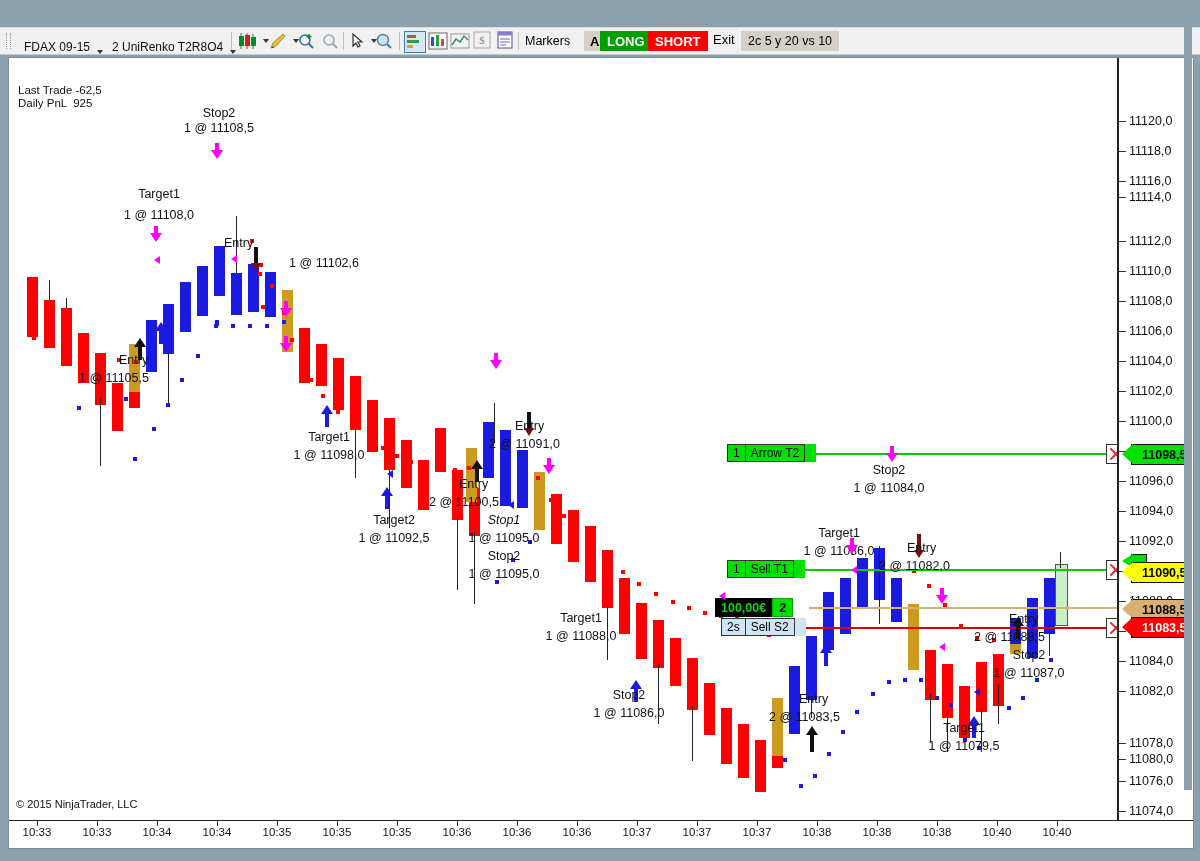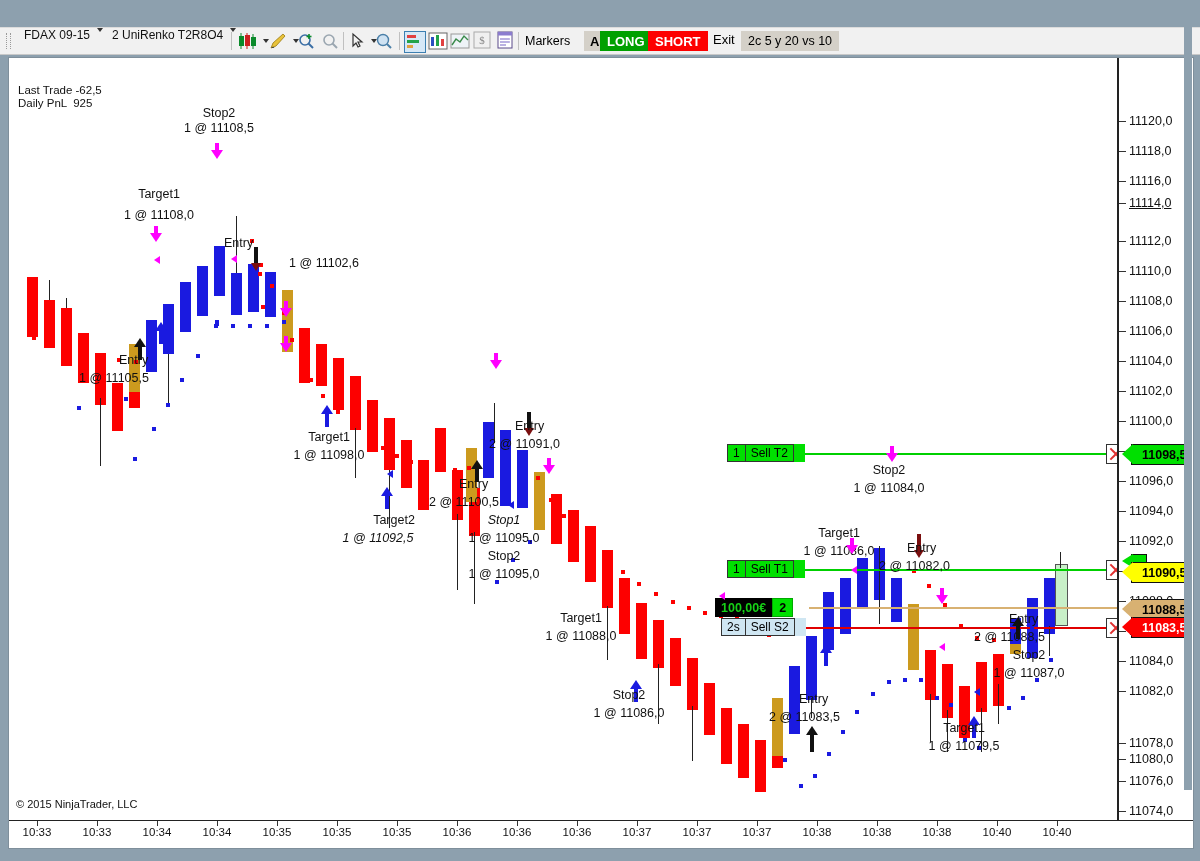--- a/index.html
+++ b/index.html
@@ -15,21 +15,21 @@
   .win-btn{position:absolute;top:1px;height:25px;display:flex;align-items:center;justify-content:center;font-size:13px;color:#1a1a1a;}
   .btn-L{left:1053px;width:39px;height:23px;top:2px;background:#e9eef2;border:2px solid #5fa9e8;}
   .btn-min{left:1098px;width:30px;}
   .btn-max{left:1128px;width:30px;}
   .btn-close{left:1158px;width:41px;background:#c75b5b;color:#fff;font-size:16px;}
   .glyph-min{width:11px;height:2px;background:#1a1a1a;margin-top:7px;}
   .glyph-max{width:11px;height:10px;border:2px solid #1a1a1a;}
 
   
   .toolbar{position:absolute;left:0;top:27px;width:1200px;height:26px;background:#f1f1f1;border-top:1px solid #dcdcdc;border-bottom:1px solid #c8c8c8;}
-  .tb{position:absolute;top:0;height:26px;display:flex;align-items:flex-start;font-size:12px;color:#111;}
+  .tb{position:absolute;top:0;height:26px;display:flex;align-items:flex-end;font-size:12px;color:#111;}
   .grip{position:absolute;left:6px;top:5px;width:3px;height:16px;border-left:1px dotted #9a9a9a;border-right:1px dotted #9a9a9a;}
   .combo{padding:0 2px;white-space:nowrap;}
   .caret{display:inline-block;margin-left:5px;width:0;height:0;border-left:3.5px solid transparent;border-right:3.5px solid transparent;border-top:4px solid #333;vertical-align:middle;}
   .sep{position:absolute;top:4px;width:1px;height:18px;background:#c0c0c0;}
   .ticon{position:absolute;top:3px;width:20px;height:20px;}
   .ticon.sel{border:1px solid #3c7fb1;background:#d6e8f7;}
   .mk{position:absolute;top:0;height:26px;display:flex;align-items:center;font-size:12.5px;}
   .pillA{position:absolute;top:3px;height:20px;display:flex;align-items:center;justify-content:center;font-size:13px;font-weight:bold;background:#d4d0c8;color:#000;padding:0 6px;}
   .pillLong{position:absolute;top:3px;height:20px;display:flex;align-items:center;justify-content:center;font-size:13px;font-weight:bold;background:#00a000;color:#fff;padding:0 7px;}
   .pillShort{position:absolute;top:3px;height:20px;display:flex;align-items:center;justify-content:center;font-size:13px;font-weight:bold;background:#fd0000;color:#fff;padding:0 7px;}
@@ -398,21 +398,21 @@
           <div class="dot dotb" style="left:1012px;top:638px;"></div>
         <div class="dot dotb" style="left:1026px;top:620px;"></div>
           <div class="dot dotb" style="left:1040px;top:600px;"></div>
         <div class="dot dotb" style="left:115px;top:339px;"></div>
         <div class="dot dotb" style="left:68px;top:348px;"></div>
       </div>
 
       <div class="oline" style="left:790px;top:395px;width:318px;background:#00d000;"></div>
       <div class="otag" style="left:718px;top:386px;background:#00e000;">
         <span class="q" style="background:#00e000;">1</span>
-        <span class="t" style="background:#00e000;">Sell T2</span>
+        <span class="t" style="background:#00e000;">Arrow T2</span>
         <span class="pt" style="border-left:11px solid #00e000;"></span>
       </div>
       <div class="ox" style="left:1097px;top:386px;"></div>
 
       <div class="oline" style="left:790px;top:511px;width:318px;background:#00d000;"></div>
       <div class="otag" style="left:718px;top:502px;background:#00e000;">
         <span class="q" style="background:#00e000;">1</span>
         <span class="t" style="background:#00e000;">Sell T1</span>
         <span class="pt" style="border-left:11px solid #00e000;"></span>
       </div>
@@ -465,21 +465,21 @@
 
       <div class="stem stem-b" style="left:316px;top:355px;height:14px;"></div>
       <div class="arr arr-up-b" style="left:312px;top:347px;"></div>
       <div class="lbl" style="left:270px;top:372px;width:100px;">Target1</div>
       <div class="lbl" style="left:260px;top:390px;width:120px;">1 @ 11098,0</div>
 
       <div class="stem stem-b" style="left:376px;top:437px;height:14px;"></div>
       <div class="arr arr-up-b" style="left:372px;top:429px;"></div>
       <div class="arr tri-l-b" style="left:378px;top:412px;"></div>
       <div class="lbl" style="left:330px;top:455px;width:110px;">Target2</div>
-      <div class="lbl" style="left:304px;top:473px;width:130px;font-style:italic;">1 @ 11092,5</div>
+      <div class="lbl" style="left:320px;top:473px;width:130px;">1 @ 11092,5</div>
 
       <div class="stem stem-k" style="left:466px;top:410px;height:14px;"></div>
       <div class="arr" style="left:462px;top:402px;border-left:6px solid transparent;border-right:6px solid transparent;border-bottom:9px solid #111;"></div>
       <div class="lbl" style="left:450px;top:419px;width:90px;text-align:left;">Entry</div>
       <div class="lbl" style="left:420px;top:437px;width:140px;text-align:left;">2 @ 11100,5</div>
       <div class="lbl" style="left:440px;top:455px;width:110px;font-style:italic;">Stop1</div>
       <div class="lbl" style="left:430px;top:473px;width:130px;">1 @ 11095,0</div>
       <div class="lbl" style="left:440px;top:491px;width:110px;">Stop2</div>
       <div class="lbl" style="left:430px;top:509px;width:130px;">1 @ 11095,0</div>
       <div class="arr tri-l-b" style="left:499px;top:443px;"></div>
@@ -547,21 +547,21 @@
 
       <div class="copy">© 2015 NinjaTrader, LLC</div>
     </div>
 
     <div class="axis-v"></div>
 
     <div class="yaxis">
       <div class="ytick" style="top:56px;"><span class="dash"></span><span>11120,0</span></div>
       <div class="ytick" style="top:86px;"><span class="dash"></span><span>11118,0</span></div>
       <div class="ytick" style="top:116px;"><span class="dash"></span><span>11116,0</span></div>
-      <div class="ytick" style="top:138px;text-decoration:underline;"><span class="dash"></span><span>11114,0</span></div>
+      <div class="ytick" style="top:132px;"><span class="dash"></span><span>11114,0</span></div>
       <div class="ytick" style="top:176px;"><span class="dash"></span><span>11112,0</span></div>
       <div class="ytick" style="top:206px;"><span class="dash"></span><span>11110,0</span></div>
       <div class="ytick" style="top:236px;"><span class="dash"></span><span>11108,0</span></div>
       <div class="ytick" style="top:266px;"><span class="dash"></span><span>11106,0</span></div>
       <div class="ytick" style="top:296px;"><span class="dash"></span><span>11104,0</span></div>
       <div class="ytick" style="top:326px;"><span class="dash"></span><span>11102,0</span></div>
       <div class="ytick" style="top:356px;"><span class="dash"></span><span>11100,0</span></div>
       <div class="ytick" style="top:386px;"><span class="dash"></span><span>11098,0</span></div>
       <div class="ytick" style="top:416px;"><span class="dash"></span><span>11096,0</span></div>
       <div class="ytick" style="top:446px;"><span class="dash"></span><span>11094,0</span></div>

